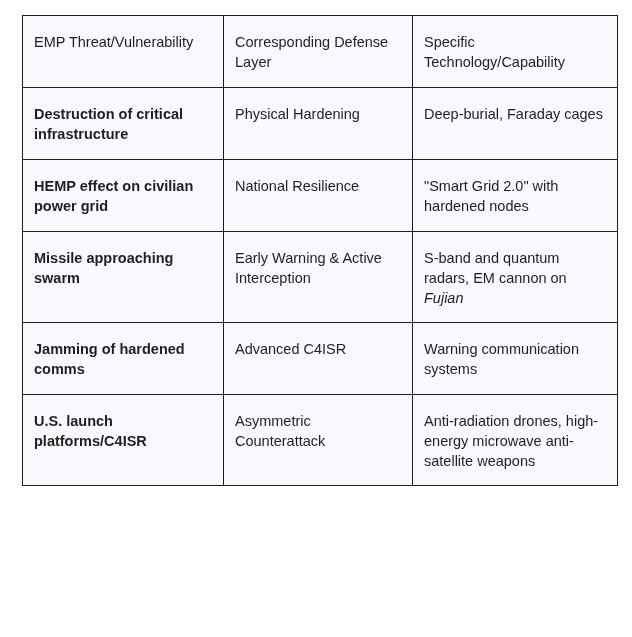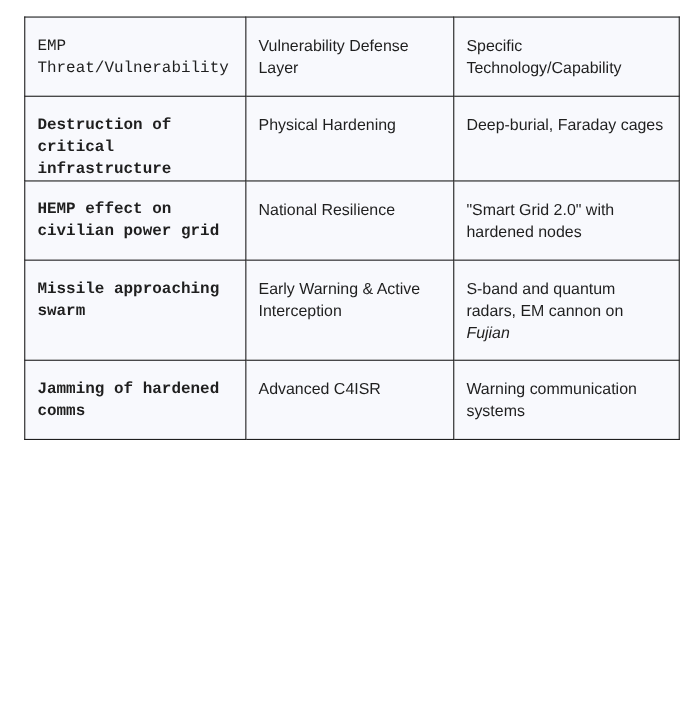--- a/index.html
+++ b/index.html
@@ -8,37 +8,37 @@
       position: absolute; left: 22px; top: 15px;
       width: 593px; border-collapse: collapse; table-layout: fixed;
       background: #f8f9fd;
     }
     table.grid td {
       border: 1px solid #1f1f1f;
       vertical-align: top;
       padding: 16px 12px 0 11px;
       font-size: 14.5px; line-height: 20px; color: #1f1f1f;
     }
-    td.c1 { width: 177px; font-family: Liberation Mono, monospace; }
+    td.c1 { width: 177px; }
     td.c2 { width: 165px; }
     td.c3 { width: 181px; }
     tr.h1 td { height: 55px; }
     tr.h3 td { height: 74px; }
     td.bold { font-weight: bold; color: #1f1f1f; }
     .hdr td { color: #3c3c3c; }
     em { font-style: italic; text-align: center; }
   </style>
 </head>
 <body>
 
 <table class="grid">
   <tbody>
       <tr class="hdr h1">
     <td class="c1">EMP Threat/Vulnerability</td>
-    <td class="c2">Vulnerability Defense Layer</td>
+    <td class="c2">Corresponding Defense Layer</td>
     <td class="c3">Specific Technology/Capability</td>
   </tr>
   <tr class="h1">
     <td class="c1 bold">Destruction of critical infrastructure</td>
     <td class="c2">Physical Hardening</td>
     <td class="c3">Deep-burial, Faraday cages</td>
   </tr>
   <tr class="h1">
     <td class="c1 bold">HEMP effect on civilian power grid</td>
     <td class="c2">National Resilience</td>
@@ -47,14 +47,19 @@
   <tr class="h3">
     <td class="c1 bold">Missile approaching swarm</td>
     <td class="c2">Early Warning &amp; Active Interception</td>
     <td class="c3"><span>S-band and quantum radars, EM cannon on</span> <em>Fujian</em></td>
   </tr>
   <tr class="h1">
     <td class="c1 bold">Jamming of hardened comms</td>
     <td class="c2">Advanced C4ISR</td>
     <td class="c3">Warning communication systems</td>
   </tr>
+  <tr class="h3">
+    <td class="c1 bold">U.S. launch platforms/C4ISR</td>
+    <td class="c2">Asymmetric Counterattack</td>
+    <td class="c3">Anti-radiation drones, high-energy microwave anti-satellite weapons</td>
+  </tr>
 </tbody>
   </table>
 
 </body></html>

